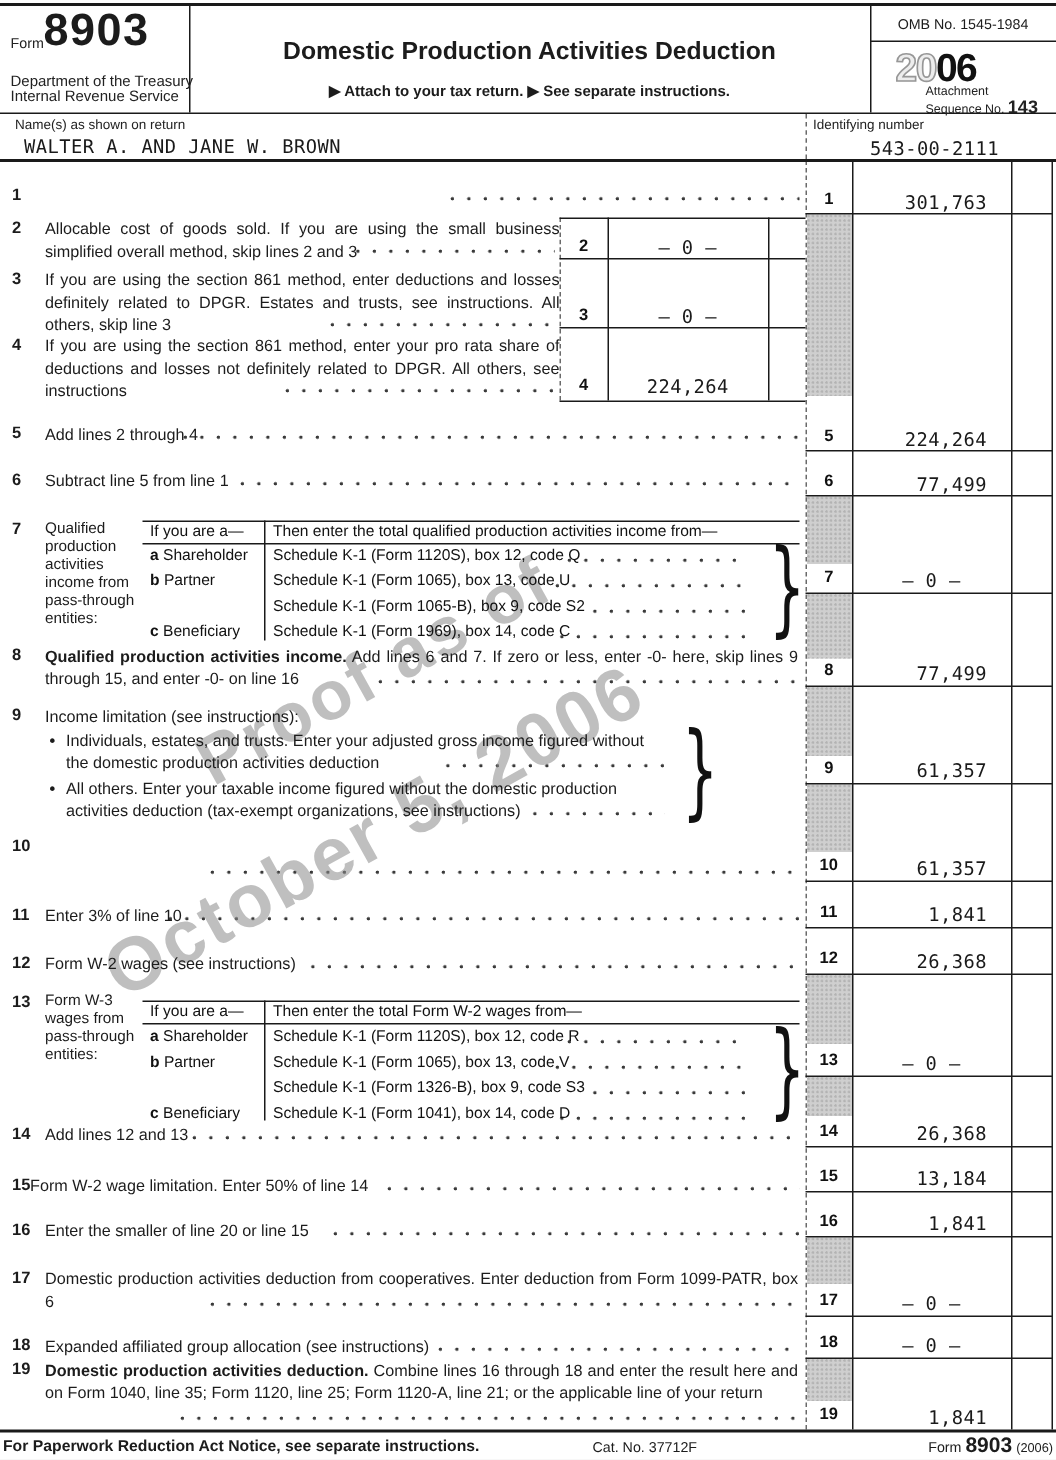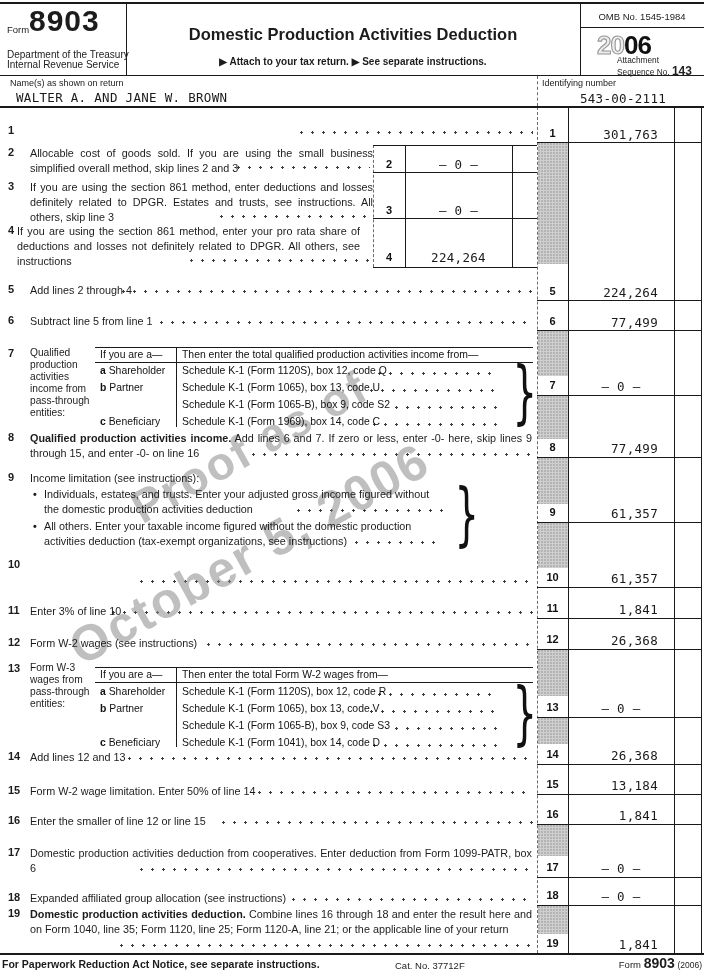--- a/index.html
+++ b/index.html
@@ -156,21 +156,21 @@
 
   <div class="n z" style="left:8px;top:124px">1</div>
 
   <div class="n z" style="left:8px;top:146px">2</div>
   <div class="t j z" style="left:30px;top:146px;width:343px">Allocable cost of goods sold. If you are using the small business simplified overall method, skip lines 2 and 3</div>
 
   <div class="n z" style="left:8px;top:180px">3</div>
   <div class="t j z" style="left:30px;top:180px;width:343px">If you are using the section 861 method, enter deductions and losses definitely related to DPGR. Estates and trusts, see instructions. All others, skip line 3</div>
 
   <div class="n z" style="left:8px;top:224px">4</div>
-  <div class="t j z" style="left:17px;top:224px;width:343px">If you are using the section 861 method, enter your pro rata share of deductions and losses not definitely related to DPGR. All others, see instructions</div>
+  <div class="t j z" style="left:30px;top:224px;width:343px">If you are using the section 861 method, enter your pro rata share of deductions and losses not definitely related to DPGR. All others, see instructions</div>
 
   <div class="n z" style="left:8px;top:283px">5</div>
   <div class="t z" style="left:30px;top:283px">Add lines 2 through 4</div>
 
   <div class="n z" style="left:8px;top:314px">6</div>
   <div class="t z" style="left:30px;top:314px">Subtract line 5 from line 1</div>
 
   <div class="n z" style="left:8px;top:347px">7</div>
   <div class="t cell7 z" style="left:30px;top:347px;width:60px">Qualified production activities income from pass-through entities:</div>
   <div>
@@ -216,31 +216,31 @@
     <i class="hl" style="left:95px;top:667px;width:438px"></i>
     <i class="hl" style="left:95px;top:682px;width:438px"></i>
     <i class="vl" style="left:176px;top:667px;height:80px"></i>
   </div>
   <div class="tblh z" style="left:100px;top:669px">If you are a—</div>
   <div class="tblh z" style="left:182px;top:669px">Then enter the total Form W-2 wages from—</div>
   <div class="who z" style="left:100px;top:686px"><span class="b">a</span> <span>Shareholder</span></div>
   <div class="from z" style="left:182px;top:686px">Schedule K-1 (Form 1120S), box 12, code R</div>
   <div class="who z" style="left:100px;top:703px"><span class="b">b</span> <span>Partner</span></div>
   <div class="from z" style="left:182px;top:703px">Schedule K-1 (Form 1065), box 13, code V</div>
-  <div class="from z" style="left:182px;top:720px">Schedule K-1 (Form 1065-B), box 9, code S3</div>
+  <div class="from z" style="left:182px;top:720px">Schedule K-1 (Form 1326-B), box 9, code S3</div>
   <div class="who z" style="left:100px;top:737px"><span class="b">c</span> <span>Beneficiary</span></div>
   <div class="from z" style="left:182px;top:737px">Schedule K-1 (Form 1041), box 14, code D</div>
   <div class="brace z" style="left:505px;top:682px">}</div>
 
   <div class="n z" style="left:8px;top:750px">14</div>
   <div class="t z" style="left:30px;top:750px">Add lines 12 and 13</div>
   <div class="n z" style="left:8px;top:784px">15</div>
-  <div class="t z" style="left:30px;top:784px">Form W-2 wage limitation. Enter 50% of line 14</div>
+  <div class="t z" style="left:20px;top:784px">Form W-2 wage limitation. Enter 50% of line 14</div>
   <div class="n z" style="left:8px;top:814px">16</div>
-  <div class="t z" style="left:30px;top:814px">Enter the smaller of line 12 or line 15</div>
+  <div class="t z" style="left:30px;top:814px">Enter the smaller of line 20 or line 15</div>
   <div class="n z" style="left:8px;top:846px">17</div>
   <div class="t j z" style="left:30px;top:846px;width:502px">Domestic production activities deduction from cooperatives. Enter deduction from Form 1099-PATR, box 6</div>
   <div class="n z" style="left:8px;top:891px">18</div>
   <div class="t z" style="left:30px;top:891px">Expanded affiliated group allocation (see instructions)</div>
   <div class="n z" style="left:8px;top:907px">19</div>
   <div class="t j z" style="left:30px;top:907px;width:502px"><span class="b">Domestic production activities deduction.</span><span> Combine lines 16 through 18 and enter the result here and on Form 1040, line 35; Form 1120, line 25; Form 1120-A, line 21; or the applicable line of your return</span></div>
 
   <div>
     <i class="ldr" style="left:300px;top:131px;width:233px"></i>
     <i class="ldr" style="left:237px;top:166px;width:133px"></i>

